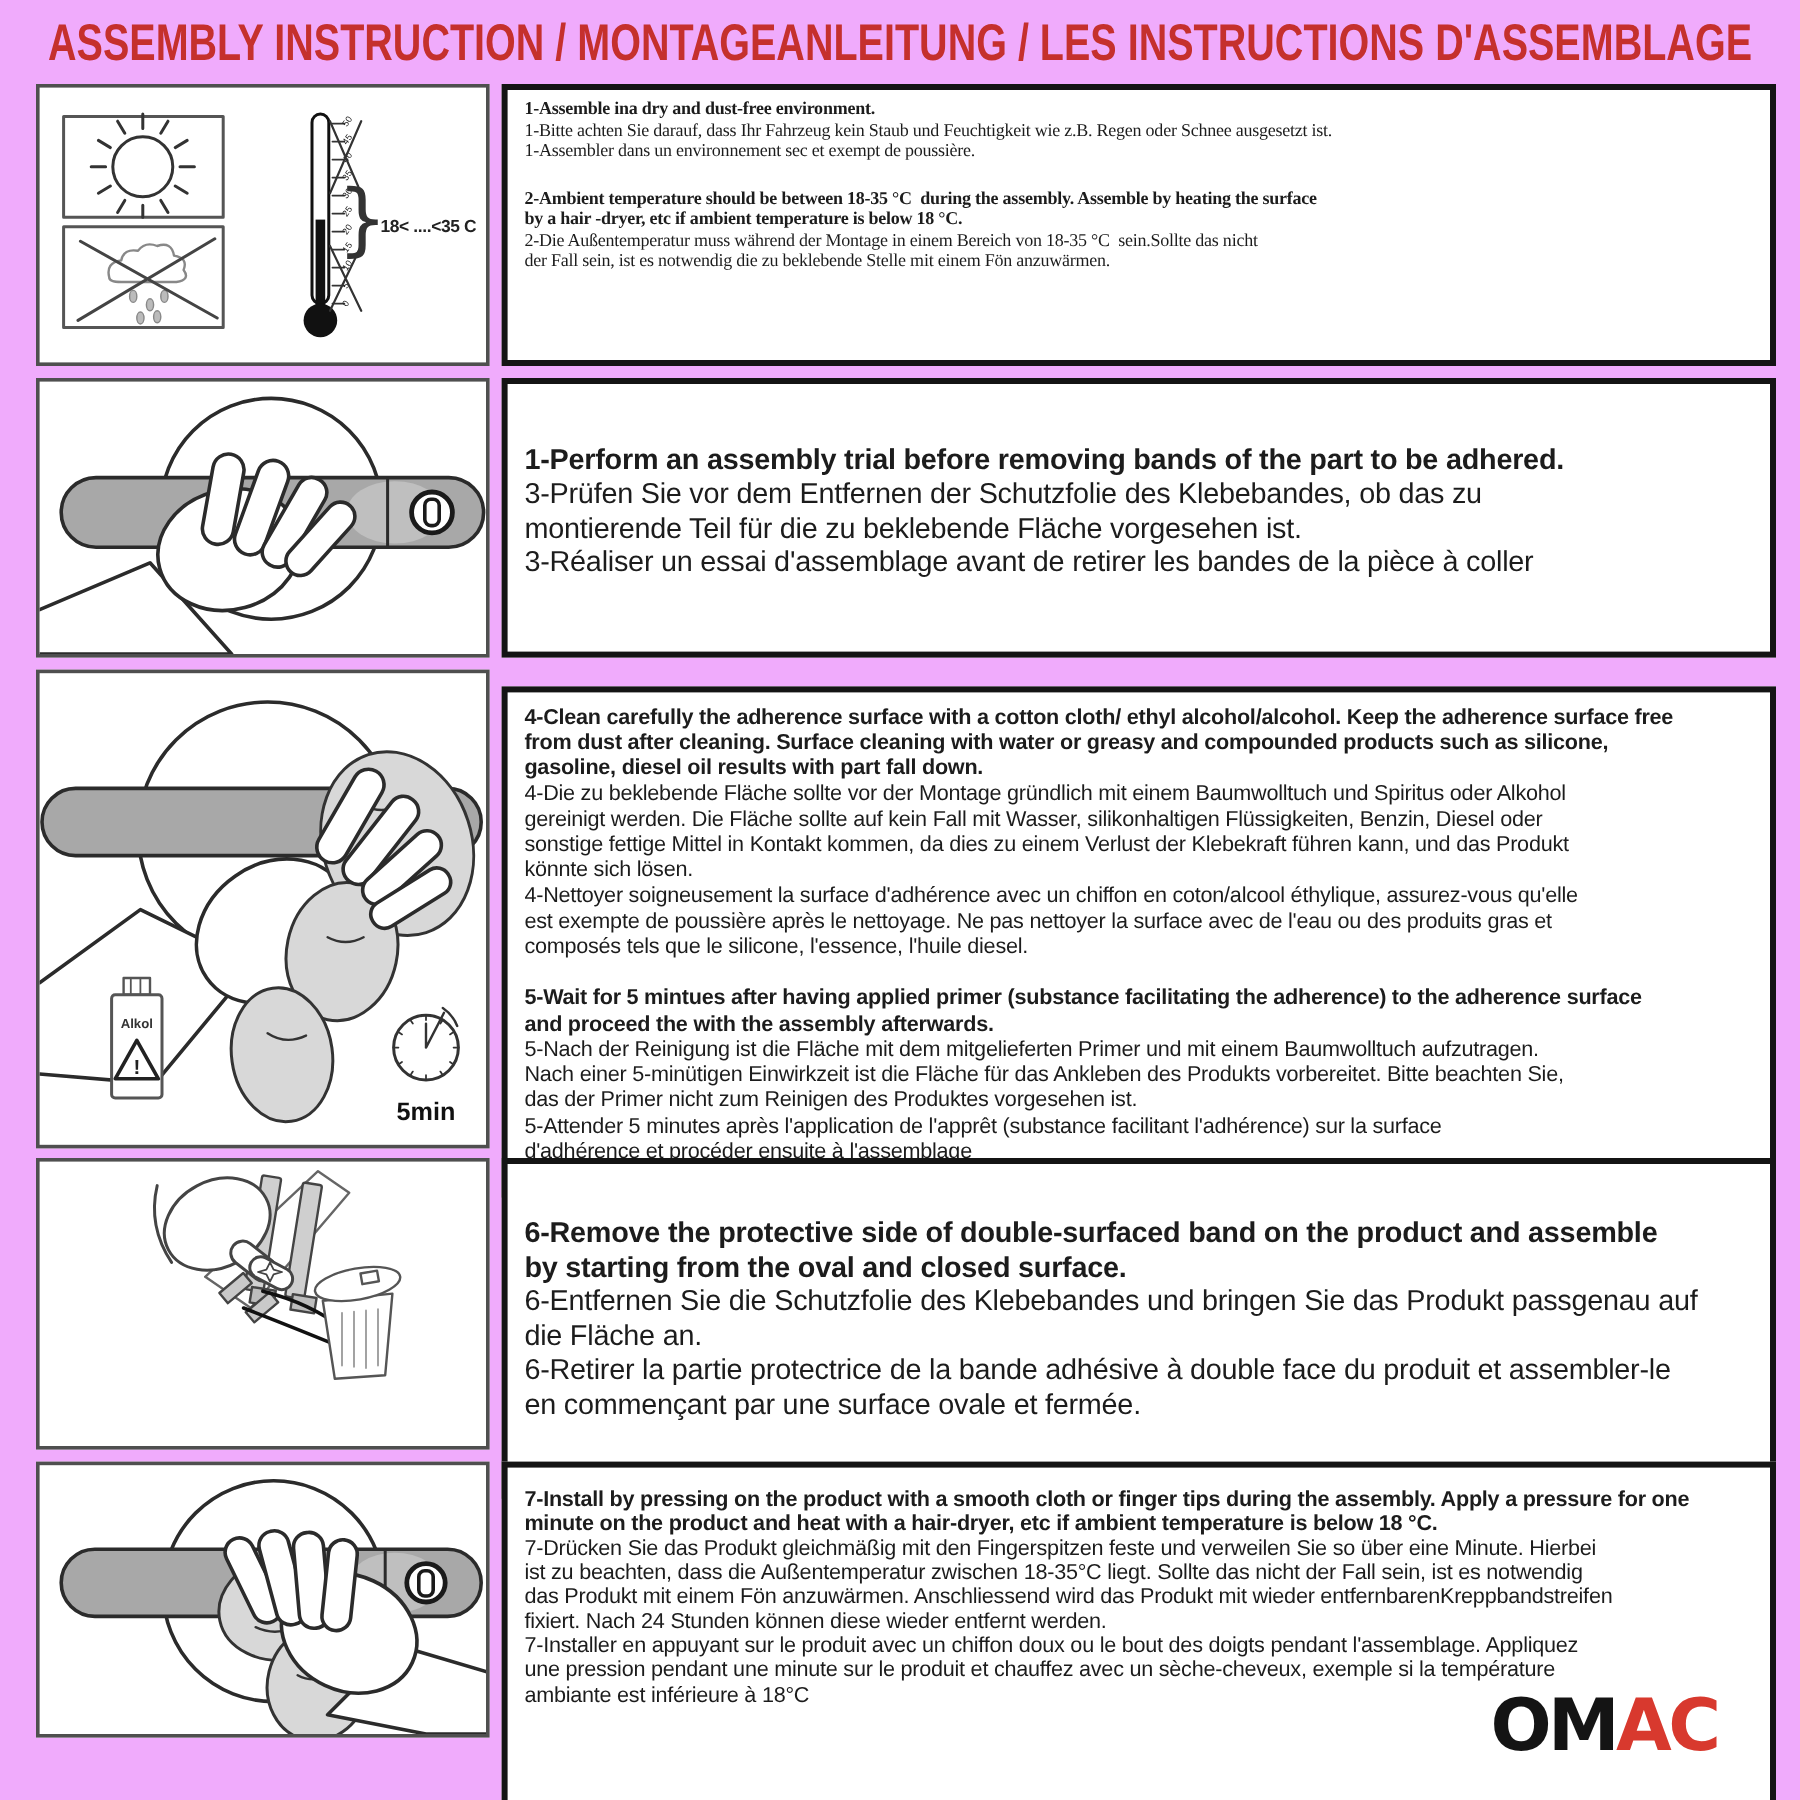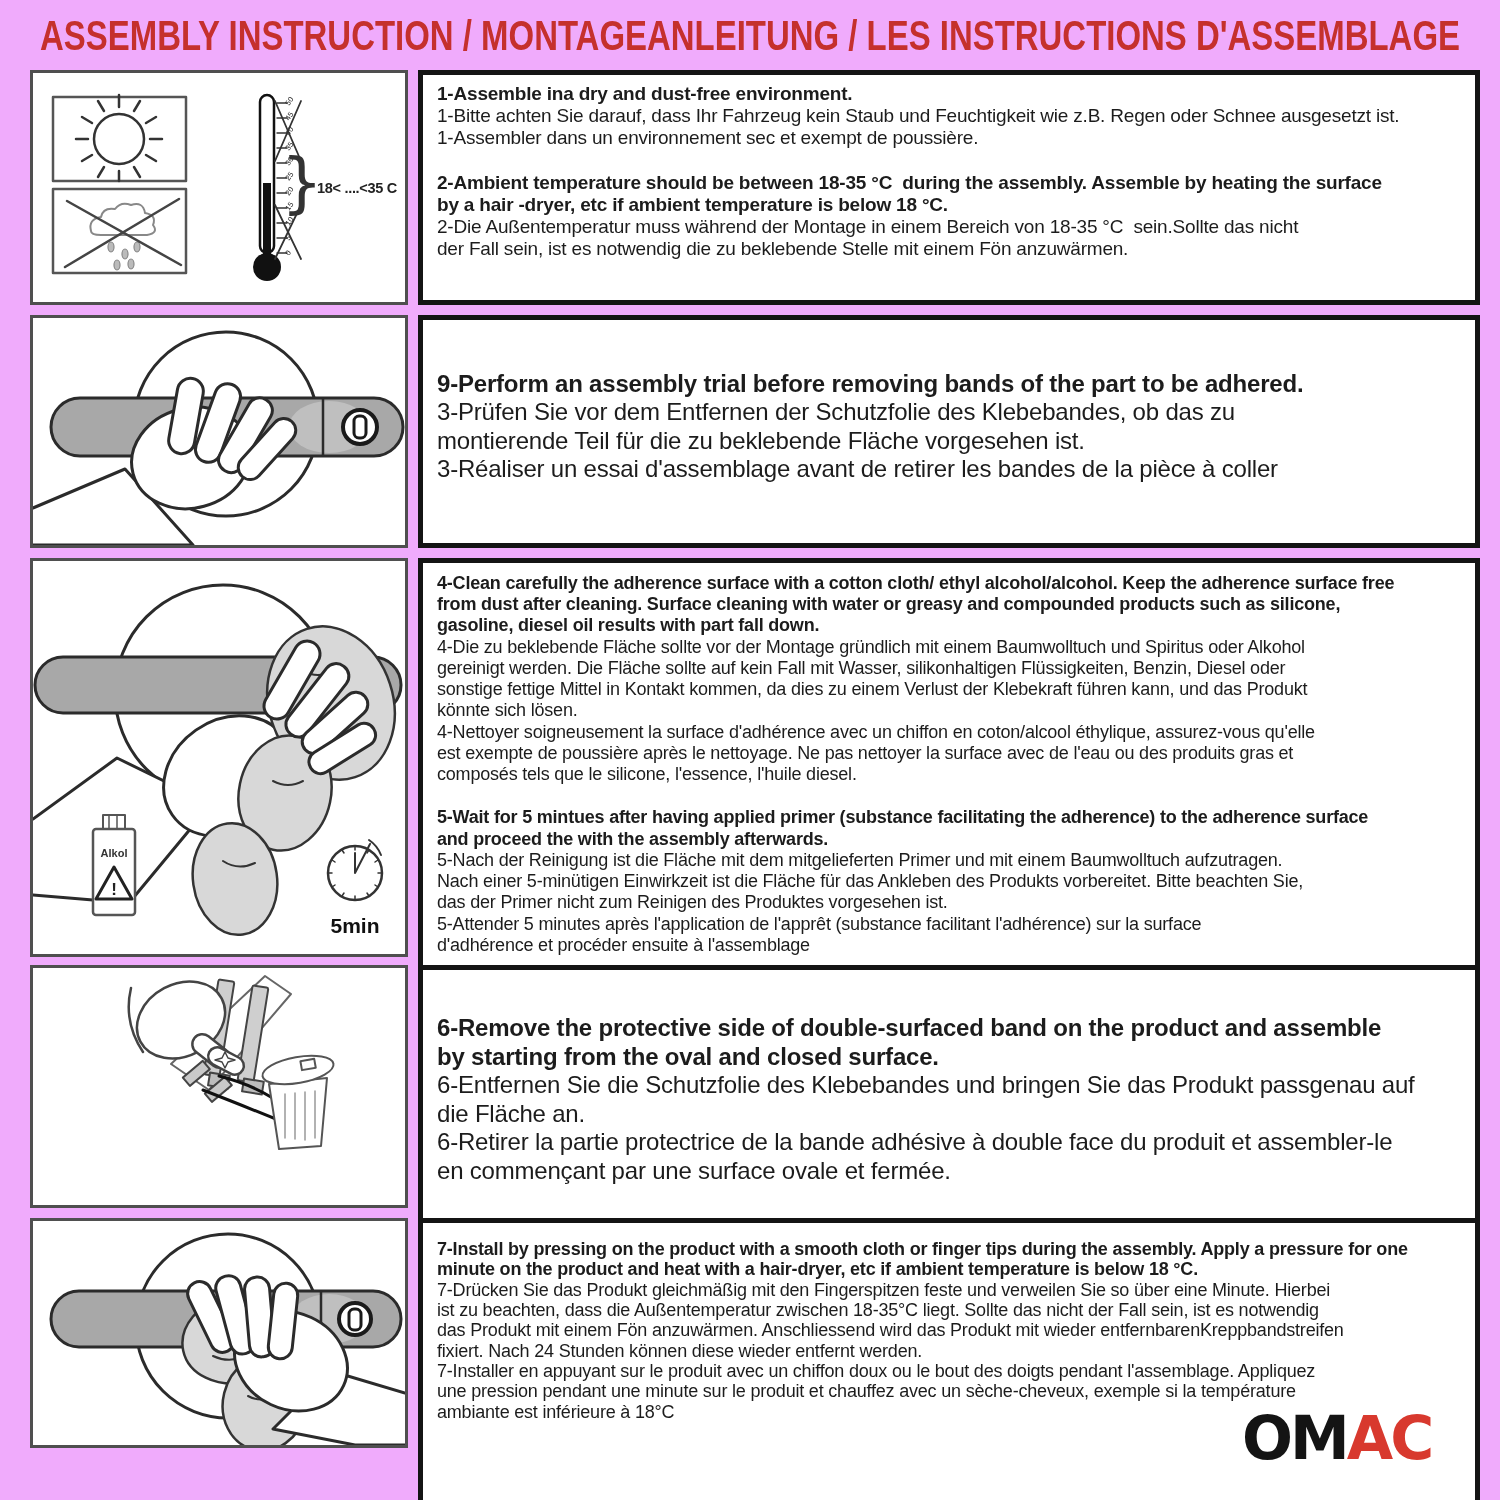--- a/index.html
+++ b/index.html
@@ -3,21 +3,21 @@
 <meta charset="utf-8">
 <style>
   html,body{margin:0;padding:0;background:#fff;}
   .page{position:relative;width:1500px;height:1500px;background:#f0abfc;overflow:hidden;
         font-family:"Liberation Sans",sans-serif;color:#1c1c1c;}
   .title-wrap{position:absolute;left:40px;top:10px;}
   .illus{position:absolute;left:30px;width:378px;background:#fff;border:3px solid #4f4f4f;box-sizing:border-box;}
   .tbox{position:absolute;left:418px;width:1062px;background:#fff;border:5px solid #141414;box-sizing:border-box;}
   .tbox p{margin:0;white-space:pre-wrap;letter-spacing:-0.2px;}
   .b{font-weight:bold;}
-  .r1 p{font-size:19px;line-height:1.17;}
+  .r1 p{font-size:15px;line-height:1.17;font-family:Liberation Serif, serif;}
   .r2 p{font-size:24px;line-height:1.18;}
   .r3 p{font-size:18px;line-height:1.18;}
   .r4 p{font-size:24px;line-height:1.19;}
   .r5 p{font-size:18px;line-height:1.13;}
   .mt{margin-top:22px !important;}
   .r1{padding:8px 6px 0 14px;}
   .r2{padding:50px 60px 0 14px;}
   .r3{padding:10px 6px 0 14px;}
   .r4{padding:44px 40px 0 14px;}
   .r5{padding:16px 6px 0 14px;}
@@ -111,21 +111,21 @@
         <ellipse cx="158" cy="140" rx="60" ry="50" transform="rotate(-15 158 140)"></ellipse>
         <rect x="140" y="60" width="26" height="76" rx="13" transform="rotate(10 153 98)"></rect>
         <rect x="172" y="64" width="26" height="82" rx="13" transform="rotate(20 185 105)"></rect>
         <rect x="200" y="76" width="25" height="82" rx="12" transform="rotate(30 212 117)"></rect>
         <rect x="222" y="94" width="24" height="74" rx="12" transform="rotate(42 234 131)"></rect>
       </g>
     </svg>
   </div>
 
   <div class="tbox r2" style="top:315px;height:233px;">
-    <p class="b">9-Perform an assembly trial before removing bands of the part to be adhered.</p>
+    <p class="b">1-Perform an assembly trial before removing bands of the part to be adhered.</p>
     <p>3-Prüfen Sie vor dem Entfernen der Schutzfolie des Klebebandes, ob das zu
 montierende Teil für die zu beklebende Fläche vorgesehen ist.</p>
     <p>3-Réaliser un essai d'assemblage avant de retirer les bandes de la pièce à coller</p>
   </div>
 
   <div class="illus" style="top:558px;height:399px;">
     <svg width="372" height="393" viewBox="0 0 372 393" stroke-linecap="round" stroke-linejoin="round">
       <circle cx="190" cy="132" r="108" fill="#fff" stroke="#2b2b2b" stroke-width="3"></circle>
       <g>
         <rect x="2" y="96" width="366" height="56" rx="28" fill="#a8a8a8" stroke="#2b2b2b" stroke-width="3"></rect>
@@ -165,21 +165,21 @@
       <g>
         <circle cx="322" cy="312" r="27" fill="#fff" stroke="#333" stroke-width="2.5"></circle>
         <path d="M345,312H349M342,301L345,299M334,292L336,289M322,289V285M311,292L309,289M302,301L299,299M299,312H295M302,324L299,326M311,332L309,335M322,335V339M334,332L336,335M342,324L345,326" stroke="#333" stroke-width="1.5"></path>
         <path d="M322,312 L322,292 M322,312 L337,283" stroke="#333" stroke-width="2"></path>
         <path d="M336,279 A32,32 0 0 1 348,294" fill="none" stroke="#333" stroke-width="2"></path>
         <text x="322" y="372" text-anchor="middle" font-family="Liberation Sans, sans-serif" font-size="21" font-weight="bold" fill="#111">5min</text>
       </g>
     </svg>
   </div>
 
-  <div class="tbox r3" style="top:558px;height:426px;">
+  <div class="tbox r3" style="top:572px;height:426px;">
     <p class="b">4-Clean carefully the adherence surface with a cotton cloth/ ethyl alcohol/alcohol. Keep the adherence surface free
 from dust after cleaning. Surface cleaning with water or greasy and compounded products such as silicone,
 gasoline, diesel oil results with part fall down.</p>
     <p>4-Die zu beklebende Fläche sollte vor der Montage gründlich mit einem Baumwolltuch und Spiritus oder Alkohol
 gereinigt werden. Die Fläche sollte auf kein Fall mit Wasser, silikonhaltigen Flüssigkeiten, Benzin, Diesel oder
 sonstige fettige Mittel in Kontakt kommen, da dies zu einem Verlust der Klebekraft führen kann, und das Produkt
 könnte sich lösen.</p>
     <p>4-Nettoyer soigneusement la surface d'adhérence avec un chiffon en coton/alcool éthylique, assurez-vous qu'elle
 est exempte de poussière après le nettoyage. Ne pas nettoyer la surface avec de l'eau ou des produits gras et
 composés tels que le silicone, l'essence, l'huile diesel.</p>

